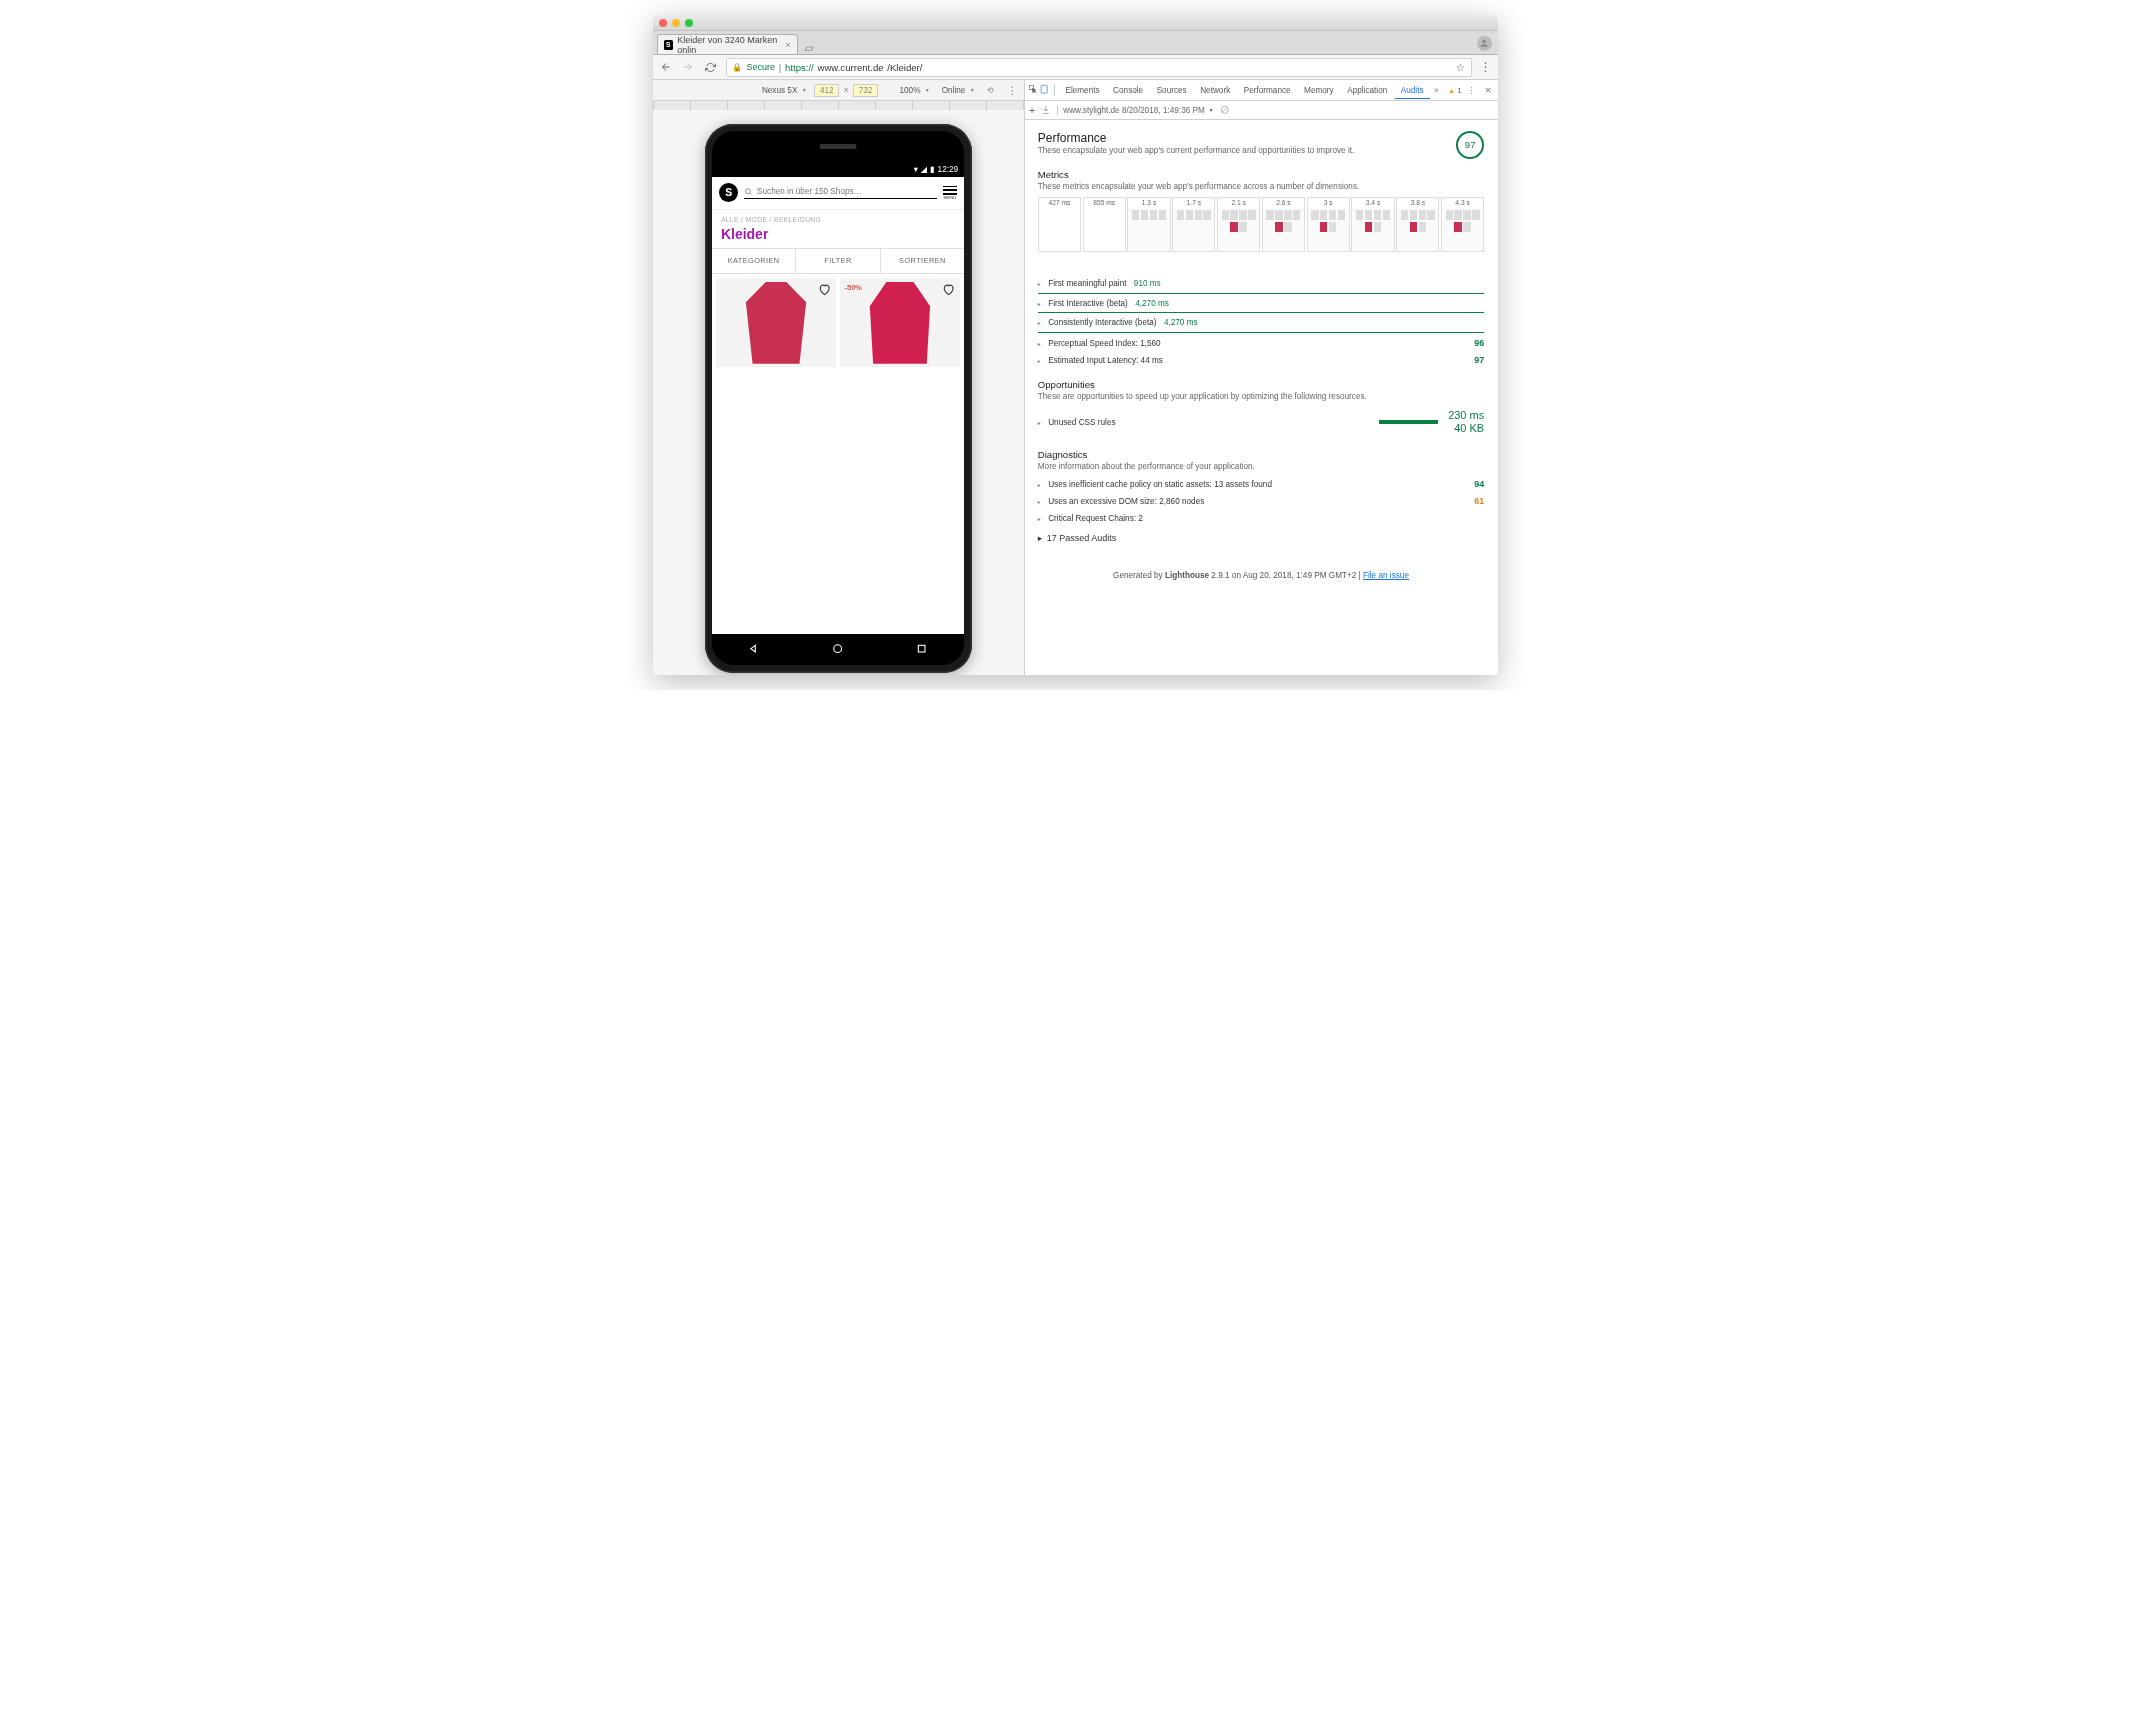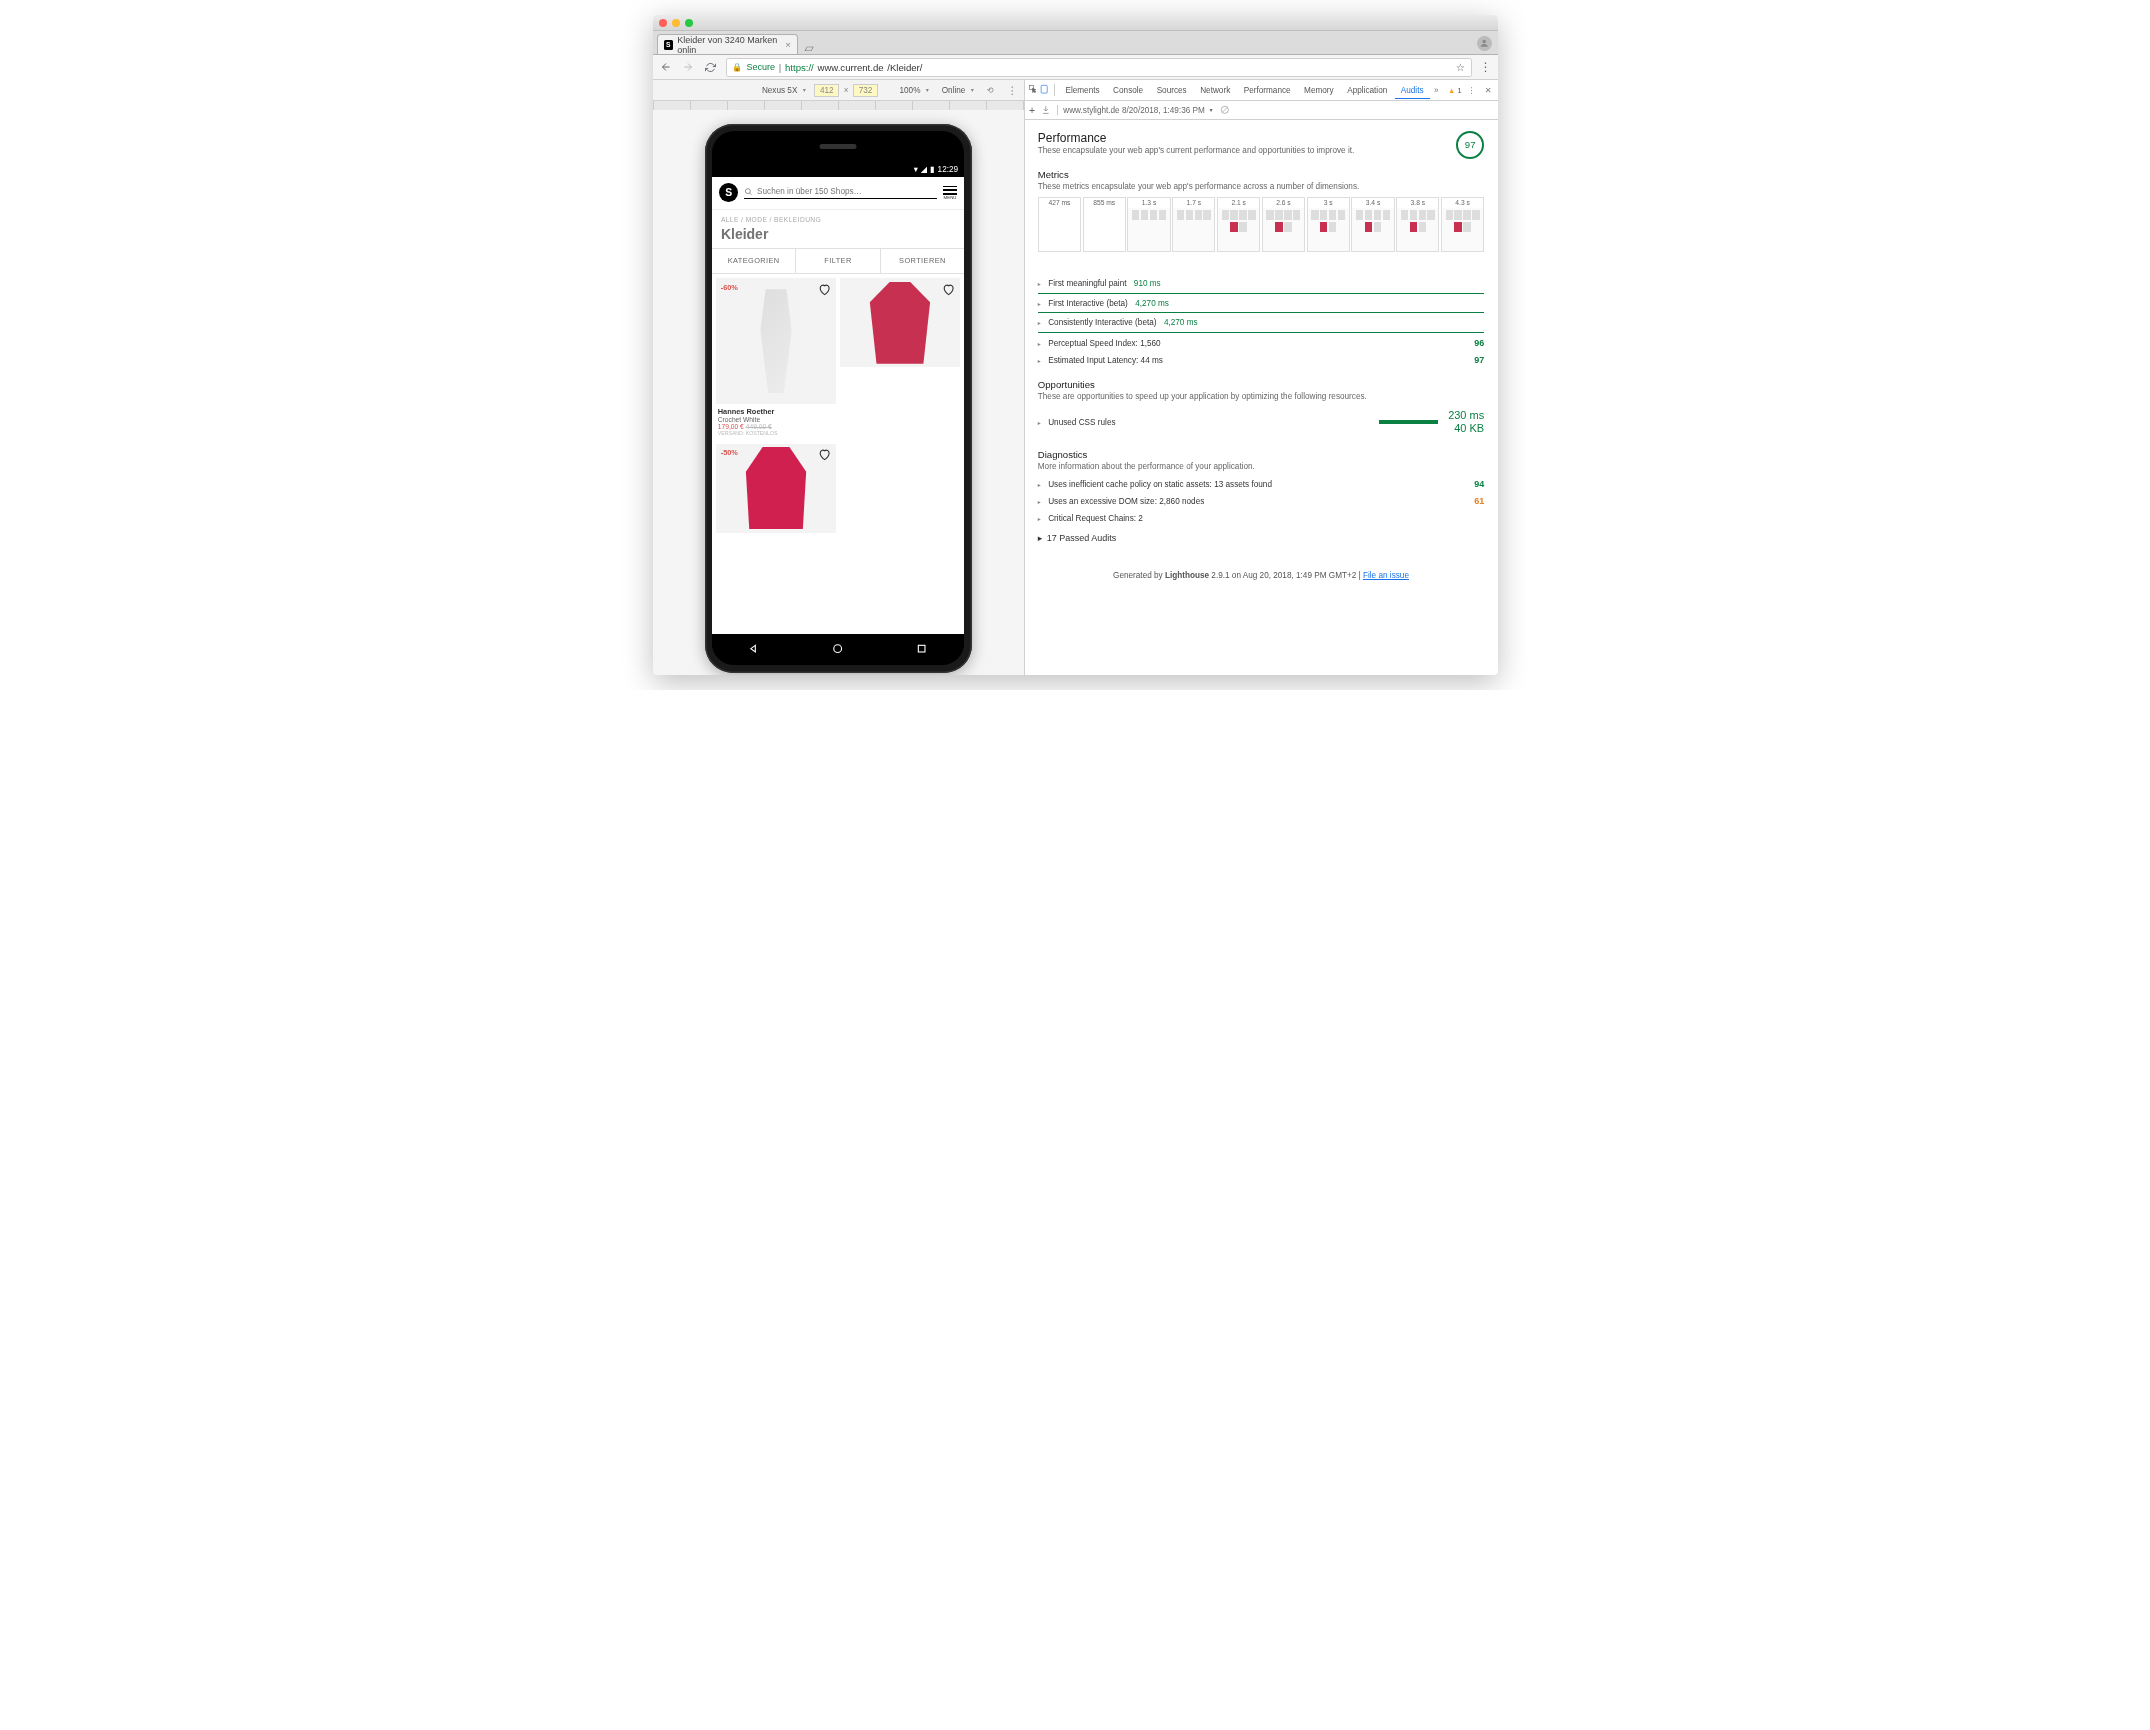--- a/index.html
+++ b/index.html
@@ -62,21 +62,21 @@
 .appbar { height:33px; background:#fff; display:flex; align-items:center; padding:0 7.4px; gap:6px; border-bottom:0.7px solid #eee; }
 .slogo { width:19px; height:19px; border-radius:50%; background:#000; color:#fff; display:flex; align-items:center; justify-content:center; font-weight:bold; font-size:10.4px; }
 .searchwrap { flex:1; display:flex; align-items:center; gap:4.4px; border-bottom:0.7px solid #000; padding-bottom:1.5px; }
 .searchwrap input { border:none; outline:none; font-size:8.2px; color:#888; width:100%; }
 .menubtn { display:flex; flex-direction:column; align-items:center; gap:0.7px; font-size:4.4px; color:#333; }
 .menubtn .bars { display:flex; flex-direction:column; gap:2.2px; }
 .menubtn .bars span { width:13.3px; height:1.5px; background:#000; display:block; }
 
 .crumbs { padding:6px 9px 1.5px; font-size:6.7px; color:#aaa; letter-spacing:0.4px; }
 .crumbs span { color:#aaa; }
-.h1 { padding:1.5px 9px 6px; font-size:14px; font-weight:bold; color:#737373; }
+.h1 { padding:1.5px 9px 6px; font-size:14px; font-weight:bold; color:#a21caf; }
 .tabs3 { display:flex; border-top:0.7px solid #e0e0e0; border-bottom:0.7px solid #e0e0e0; }
 .tabs3 > div { flex:1; text-align:center; padding:7.4px 0; font-size:7.4px; color:#666; letter-spacing:0.4px; }
 .tabs3 > div + div { border-left:0.7px solid #e0e0e0; }
 
 .prodgrid { flex:1; overflow:hidden; padding:4.4px; display:grid; grid-template-columns:1fr 1fr; gap:4.4px; align-content:start; }
 .prod { background:#f3f3f3; position:relative; display:flex; flex-direction:column; }
 .prodimg { height:126px; display:flex; align-items:center; justify-content:center; position:relative; }
 .badge { position:absolute; top:4.4px; left:4.4px; color:#d9534f; font-size:7.4px; font-weight:bold; }
 .heart { position:absolute; top:4.4px; right:4.4px; width:13.3px; height:13.3px; }
 .heart svg { width:13.3px; height:13.3px; fill:none; stroke:#333; stroke-width:2; }
@@ -255,37 +255,20 @@
                 <span>BEKLEIDUNG</span>
               </div>
               <div class="h1">Kleider</div>
               <div class="tabs3">
                 <div>KATEGORIEN</div>
                 <div>FILTER</div>
                 <div>SORTIEREN</div>
               </div>
               <div class="prodgrid">
 
-                <div style="background:#fff">
-                  <div class="prod">
-                      <div class="prodimg">
-                    <span class="badge">-60%</span>
-                    <span class="heart"><svg viewBox="0 0 24 24">
-                            <path d="M12 21s-8-5-8-12a5 5 0 0 1 8-4 5 5 0 0 1 8 4c0 7-8 12-8 12z"></path>
-                          </svg></span>
-                    <div class="dress1"></div>
-                  </div>
-                    </div>
-                  <div class="prodinfo">
-                    <div class="brand">Hannes Roether</div>
-                    <div class="pname">Crochet White</div>
-                    <div class="price"><span class="sale">179,00 €</span> <span class="old">449,00 €</span></div>
-                    <div class="ship">VERSAND: KOSTENLOS</div>
-                  </div>
-                </div>
 
 
                 <div>
                   <div class="prod" style="height:89px">
                       <div class="prodimg" style="height:89px">
                     <span class="heart"><svg viewBox="0 0 24 24">
                             <path d="M12 21s-8-5-8-12a5 5 0 0 1 8-4 5 5 0 0 1 8 4c0 7-8 12-8 12z"></path>
                           </svg></span>
                     <div class="dress3"></div>
                   </div>

